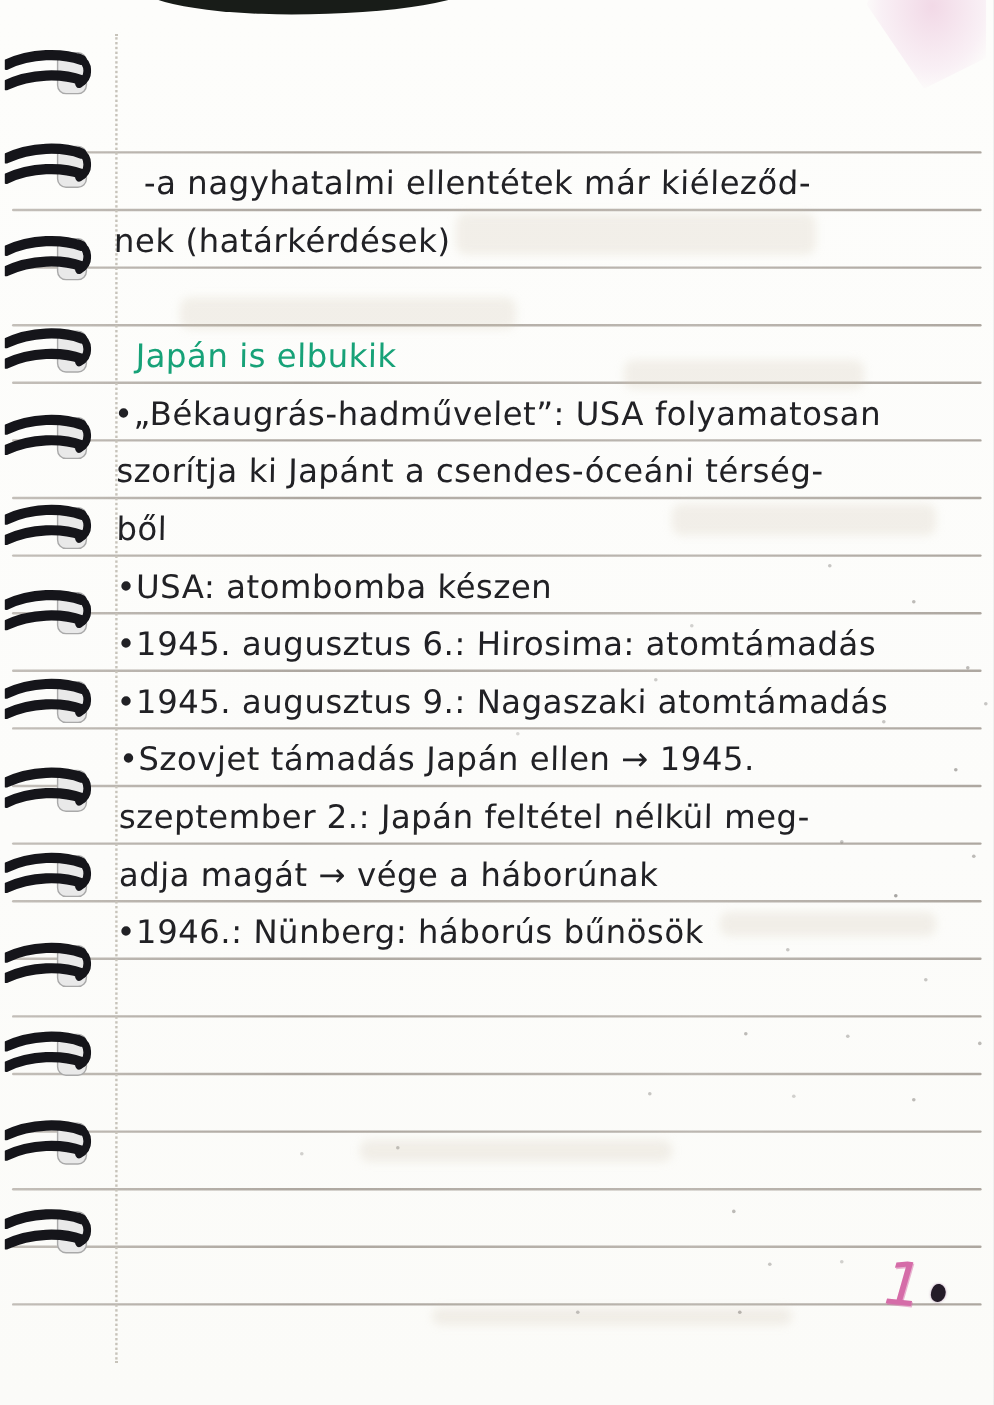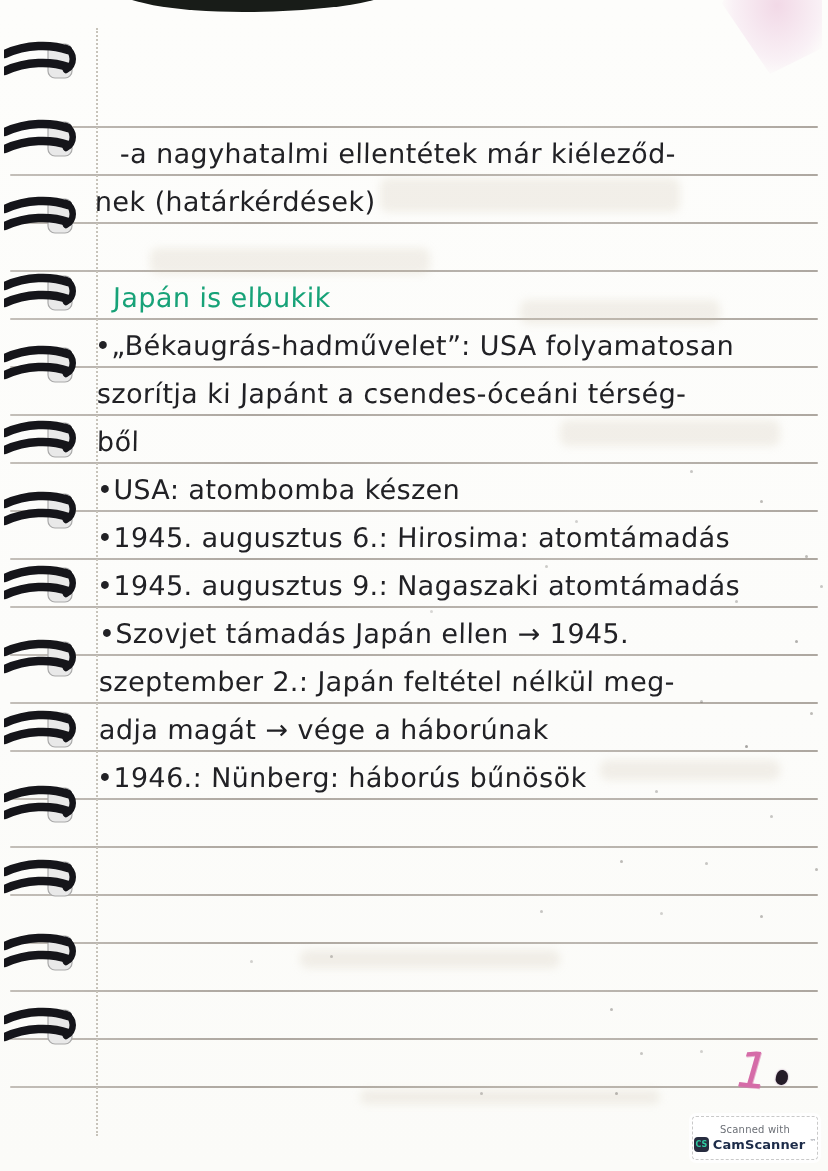--- a/index.html
+++ b/index.html
@@ -245,22 +245,14 @@
       <div class="hw" style="left: 97px; top: 566px;">•1945. augusztus 9.: Nagaszaki atomtámadás</div>
       <div class="hw" style="left: 99px; top: 614px;">•Szovjet támadás Japán ellen → 1945.</div>
       <div class="hw" style="left: 99px; top: 662px;">szeptember 2.: Japán feltétel nélkül meg-</div>
       <div class="hw" style="left: 99px; top: 710px;">adja magát → vége a háborúnak</div>
       <div class="hw" style="left: 97px; top: 758px;">•1946.: Nünberg: háborús bűnösök</div>
     </div>
 
   <div class="page-mark">1</div>
   <div class="ink-dot"></div>
 
-  <div class="badge">
-    <div class="badge-line1">Scanned with</div>
-    <div class="badge-line2">
-      <span class="cs-icon">CS</span>
-      <span class="cs-name">CamScanner</span>
-      <span class="cs-tm">™</span>
-    </div>
-  </div>
 
 </div>
 
 </body></html>

